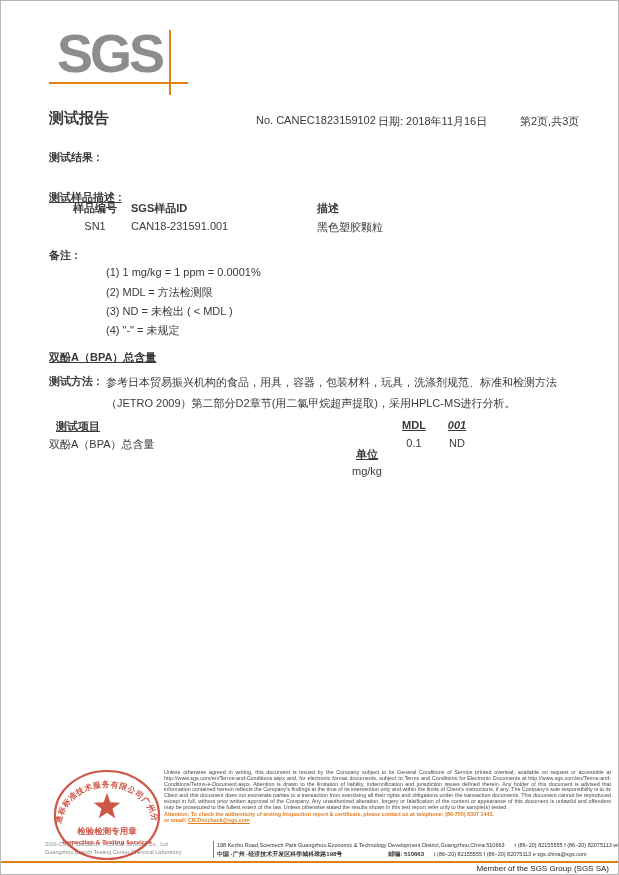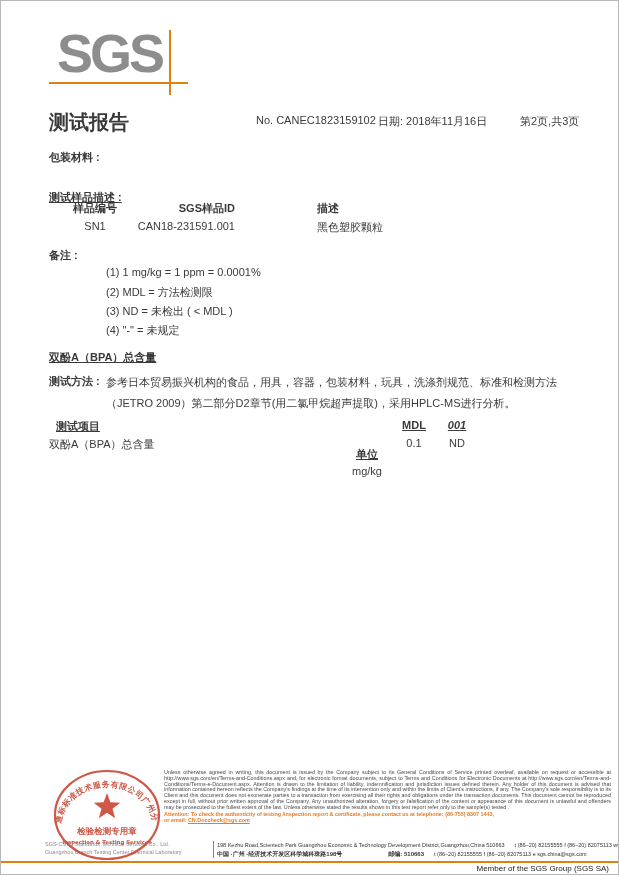--- a/index.html
+++ b/index.html
@@ -14,37 +14,37 @@
 
   
   .logo-text {
     left:56px; top:24px; font-size:54px; line-height:56px; font-weight:700;
     letter-spacing:-3px; color:#8d8d8d; font-family:"Liberation Sans",sans-serif;
   }
   .logo-hline { left:48px; top:81px; width:139px; height:2px; background:#e0810f; }
   .logo-vline { left:168px; top:29px; width:2px;  height:65px; background:#e0810f; }
 
   
-  .doc-title   { left:48px;  top:108px; font-size:20px; font-weight:700; color:#3a3a3a; }
+  .doc-title   { left:48px;  top:108px; font-size:15px; font-weight:700; color:#3a3a3a; }
   .report-no   { left:215px; top:113px; font-size:11px; color:#3a3a3a;padding-left:40px; }
   .report-date { left:377px; top:113px; font-size:11px; color:#3a3a3a; }
   .report-page { left:519px; top:113px; font-size:11px; color:#3a3a3a; }
 
   
   .sec-label { font-size:11px; font-weight:700; color:#3a3a3a; }
   .body-txt  { font-size:11px; color:#3a3a3a; }
   .u { text-decoration:underline; }
 
   .lbl-results   { left:48px; top:149px; }
   .lbl-sampledes { left:48px; top:177px;margin-top:12px; }
 
   .s-h  { top:200px; font-weight:700; }
   .s-r  { top:219px; }
   .s-c1 { left:48px;  width:92px;  text-align:center; }
-  .s-c2 { left:130px; width:104px; text-align:right; }
+  .s-c2 { left:130px; width:104px; text-align:left; }
   .s-c3 { left:269px;margin-left:47px; }
 
   .lbl-notes { left:48px; top:247px; }
   .note-line { left:105px; width:320px; }
   .n0 { top:265px; } .n1 { top:284px; } .n2 { top:303px; } .n3 { top:322px; }
 
   .bpa-title  { left:48px; top:349px; font-size:11px; font-weight:700; text-decoration:underline; color:#3a3a3a; }
   .lbl-method { left:48px; top:373px; }
   .method-txt { left:105px; top:371px; width:494px; line-height:20.5px; }
 
@@ -84,21 +84,21 @@
 
   <div class="abs logo-text">SGS</div>
   <div class="abs logo-hline"></div>
   <div class="abs logo-vline"></div>
 
   <div class="abs doc-title">测试报告</div>
   <div class="abs report-no">No. CANEC1823159102</div>
   <div class="abs report-date">日期: 2018年11月16日</div>
   <div class="abs report-page">第2页,共3页</div>
 
-  <div class="abs sec-label lbl-results">包装材料 :</div>
+  <div class="abs sec-label lbl-results">测试结果 :</div>
   <div class="abs sec-label u lbl-sampledes">测试样品描述 :</div>
 
   <div class="abs body-txt s-h s-c1">样品编号</div>
   <div class="abs body-txt s-h s-c2">SGS样品ID</div>
   <div class="abs body-txt s-h s-c3">描述</div>
   <div class="abs body-txt s-r s-c1">SN1</div>
   <div class="abs body-txt s-r s-c2">CAN18-231591.001</div>
   <div class="abs body-txt s-r s-c3">黑色塑胶颗粒</div>
 
   <div class="abs sec-label lbl-notes">备注 :</div>

